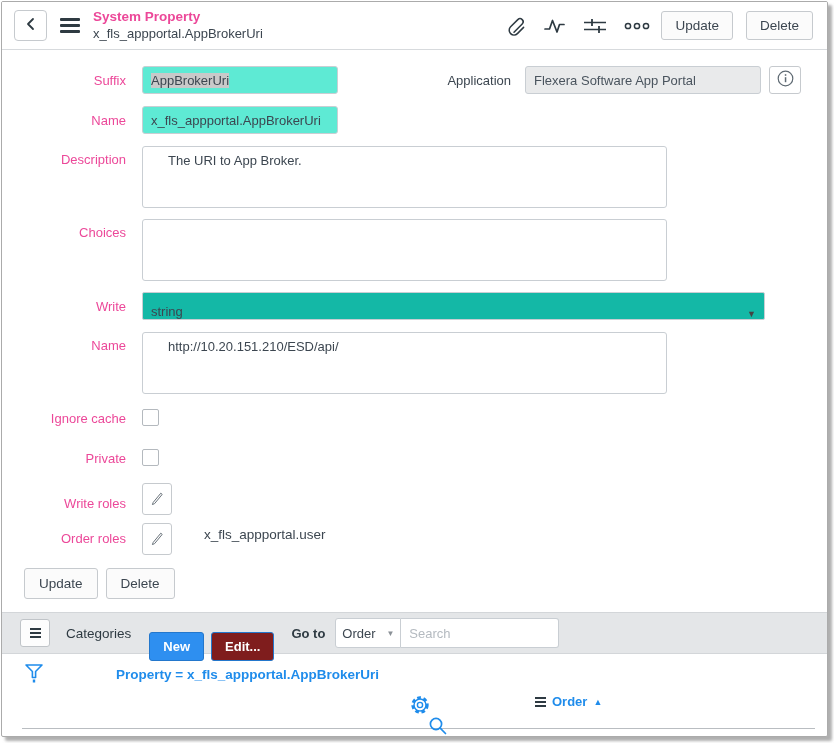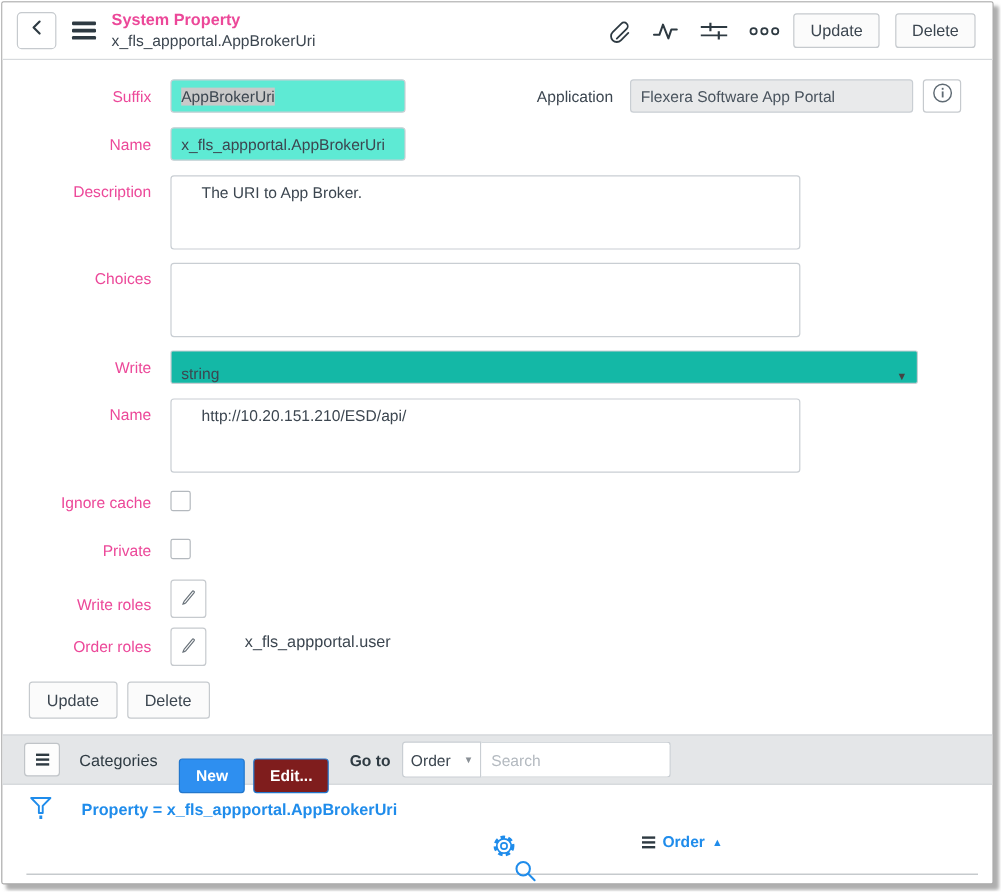--- a/index.html
+++ b/index.html
@@ -94,21 +94,21 @@
   .goto-sel {
     width: 66px; height: 30px; background: #fff; border: 1px solid #c9ced3; border-radius: 3px 0 0 3px;
     display: flex; align-items: center; font-size: 13px; padding: 0 6px; cursor: pointer;
   }
   .goto-sel .arrow { margin-left: auto; font-size: 8px; color: #8a9096; }
   .rl-search {
     width: 158px; height: 30px; border: 1px solid #c9ced3; border-left: none; border-radius: 0 3px 3px 0;
     font-family: "Liberation Sans", sans-serif; font-size: 13px; color: #3c4650; padding: 0 8px; outline: none;
   }
   .rl-search::placeholder { color: #b4bac0; }
-  .filter-row { height: 40px; display: flex; align-items: center; padding: 0 12px; }
+  .filter-row { height: 40px; display: flex; align-items: center; padding: 0 12px; gap: 48px; }
   .filter-ic { margin-left: 10px; cursor: pointer; display:flex; }
   .filter-txt { margin-left: 24px; font-size: 13.5px; font-weight: bold; color: #1f8ceb; cursor: pointer; }
   .cols-row { height: 34px; display: flex; align-items: center; padding: 0 12px; flex-direction: column; }
   .col-ic { display: flex; cursor: pointer; }
   .col-ic.gear { margin-left: 10px; }
   .col-ic.search { margin-left: 46px; }
   .colhead { display: flex; align-items: center; gap: 6px; font-size: 13px; font-weight: bold; cursor: pointer; }
   .colhead.cat { margin-left: 42px; color: #2e3a42; }
   .colhead.ord { position: absolute; left: 533px; color: #1f8ceb; }
   .sort-arrow { font-size: 9px; color: #1f8ceb; }

